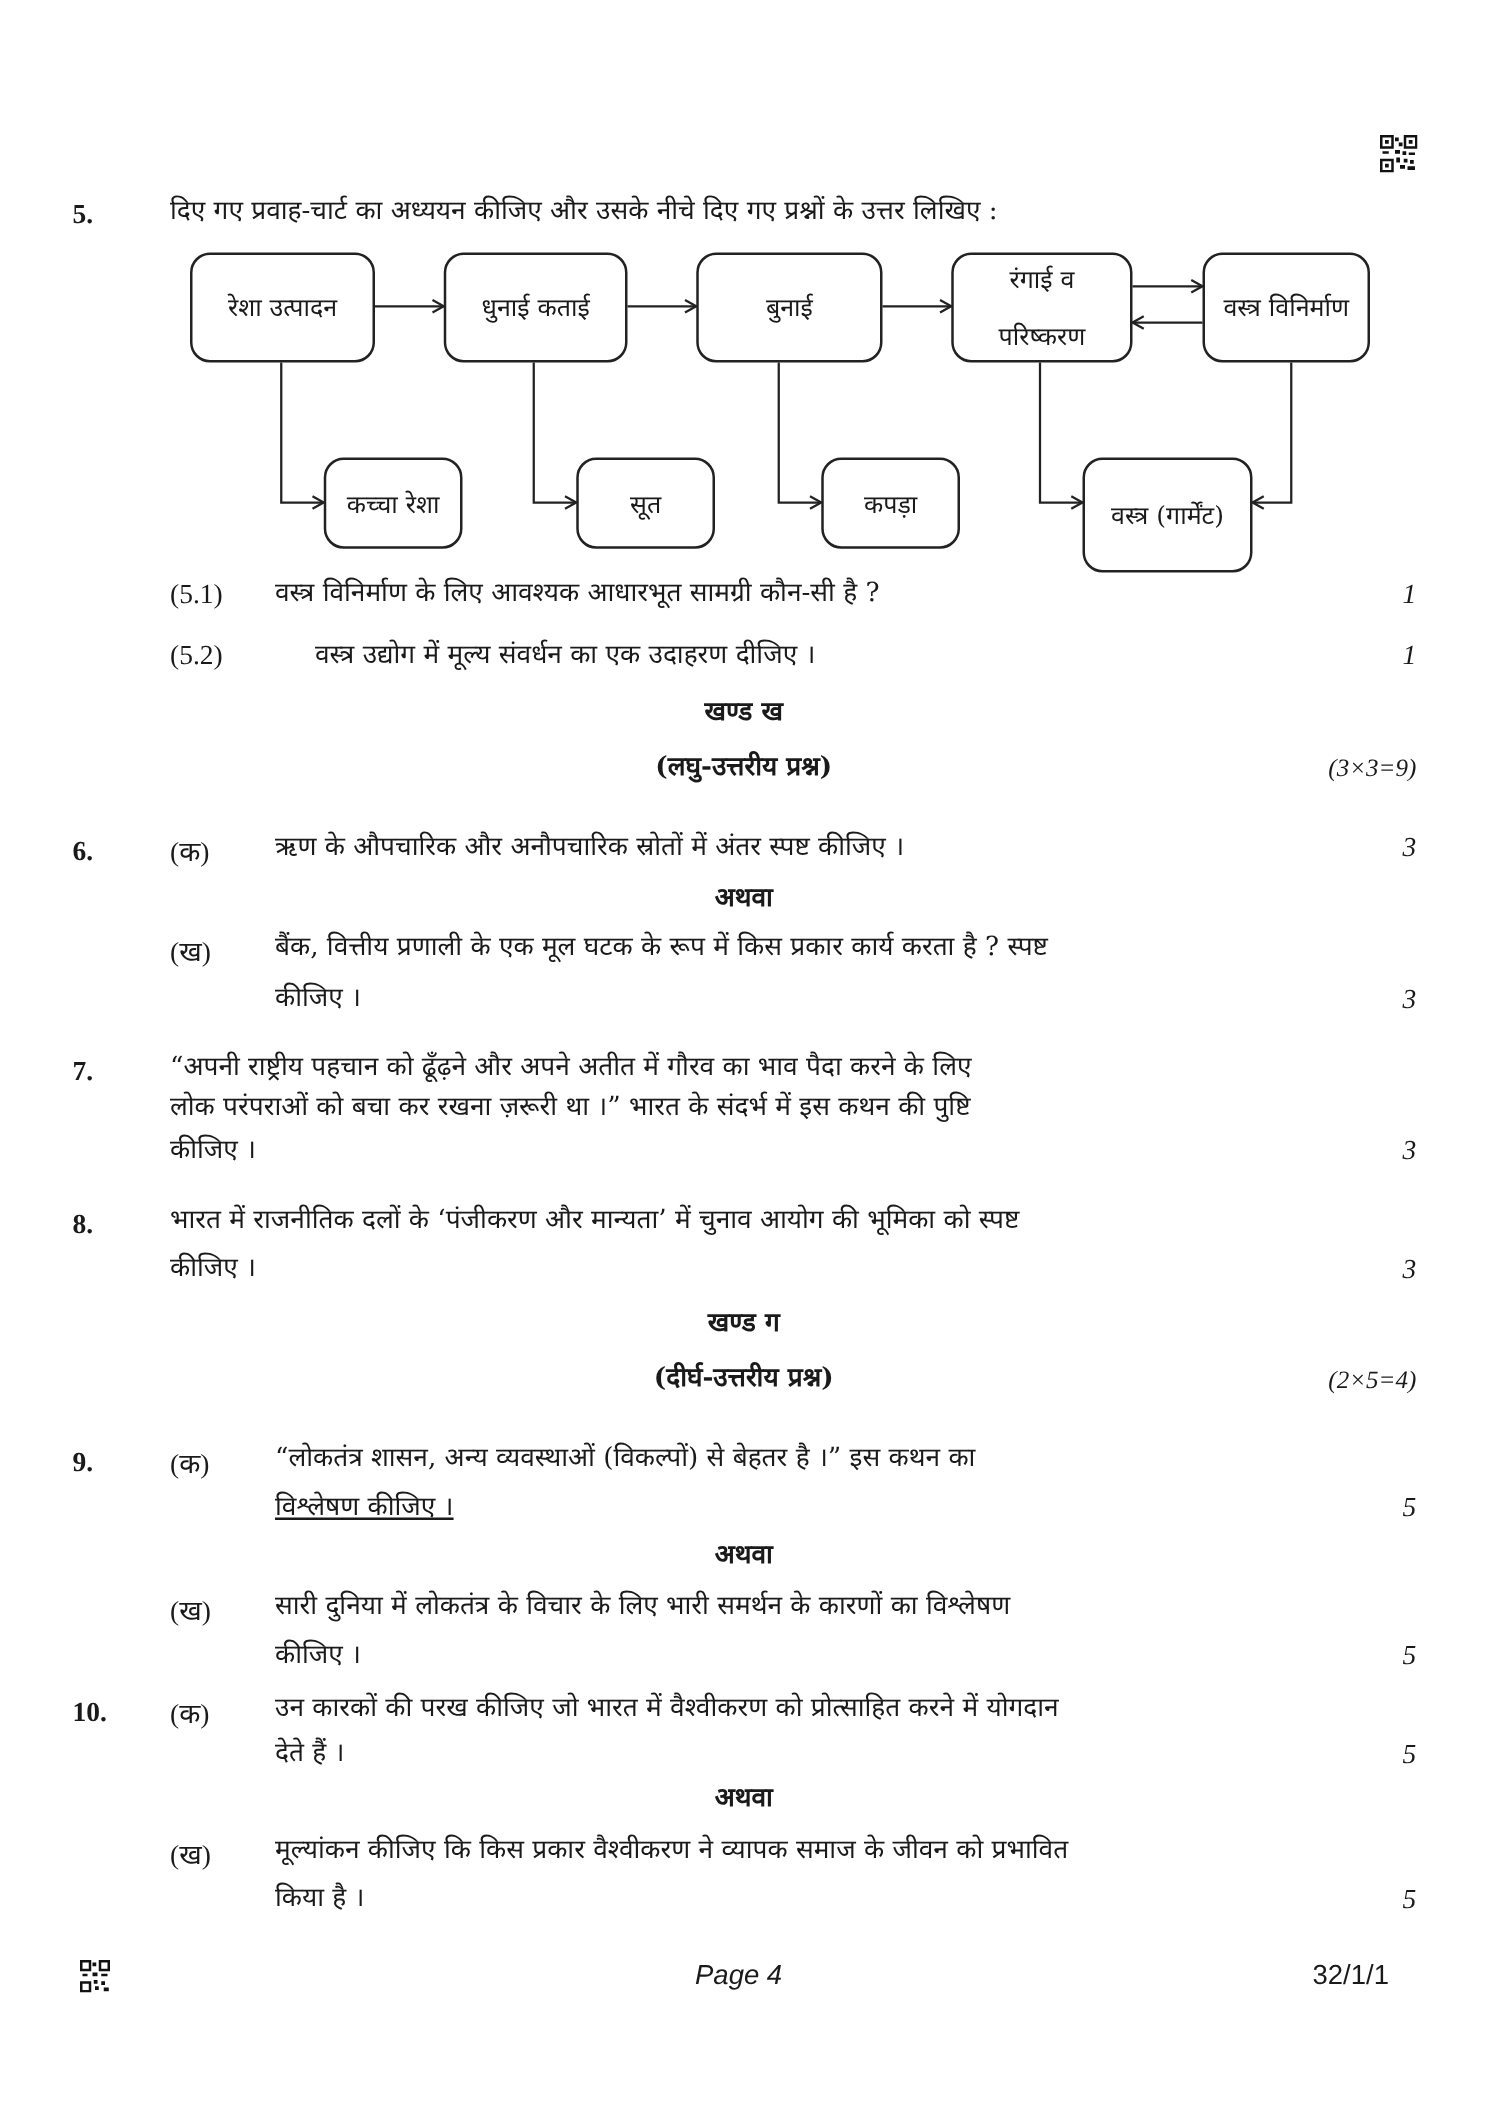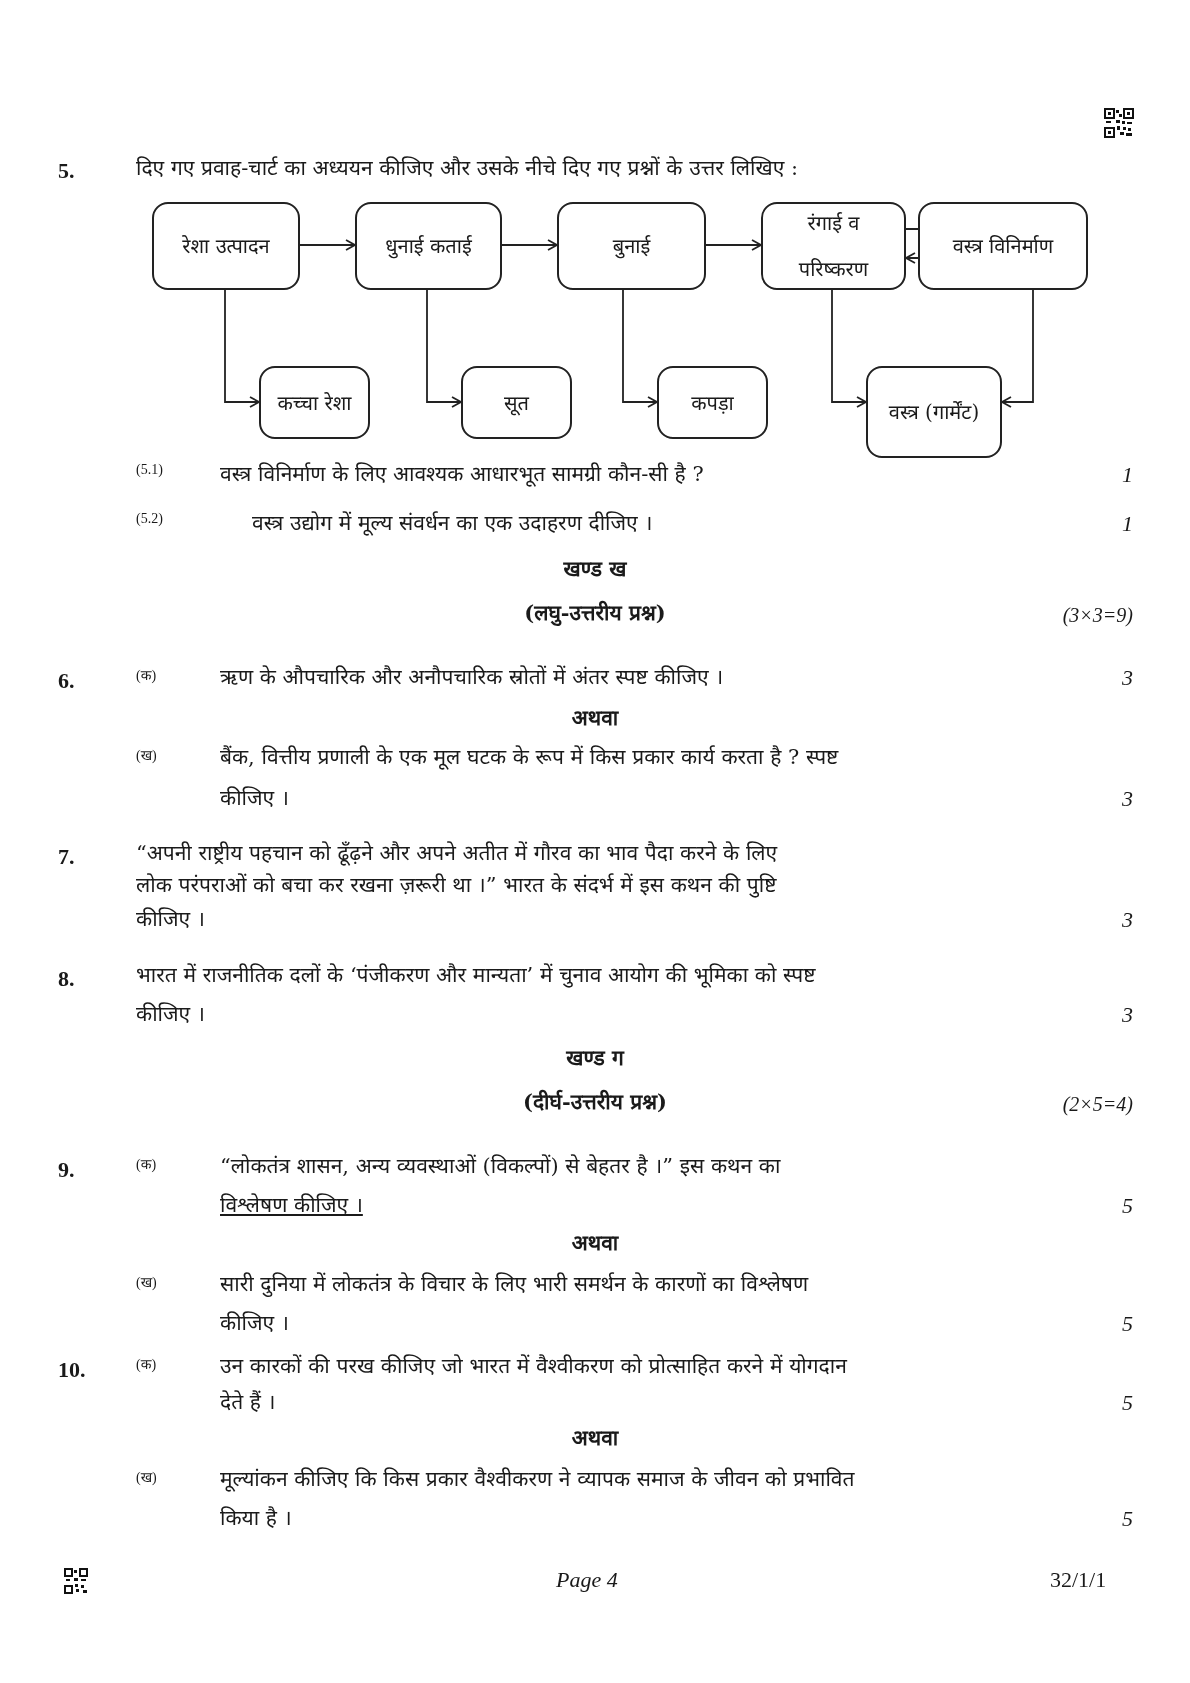--- a/index.html
+++ b/index.html
@@ -4,30 +4,30 @@
 <style>
   html, body { margin: 0; padding: 0; background: #ffffff; }
   body {
     width: 1190px; height: 1683px; position: relative; overflow: hidden;
     font-family: "DejaVu Serif", "Liberation Serif", serif;
     color: #1a1a1a;
   }
   .abs { position: absolute; }
   .qnum { font-family: "Liberation Serif", serif; font-weight: bold; font-size: 22px; }
   .txt { font-size: 21px; line-height: 36px; }
-  .sub { font-family: "Liberation Serif", serif; font-size: 14px; }
+  .sub { font-family: "Liberation Serif", serif; font-size: 22px; }
   .marks { font-family: "Liberation Serif", serif; font-style: italic; font-size: 22px; text-align: right; width: 40px; }
   .center-h { font-weight: bold; font-size: 21px; text-align: center; width: 400px; }
   .formula { font-family: "Liberation Serif", serif; font-style: italic; font-size: 20px; text-align: right; width: 160px; }
   .box {
     position: absolute; border: 2px solid #222; border-radius: 16px; background: #fff;
     display: flex; align-items: center; justify-content: center; text-align: center;
     font-size: 20px; line-height: 30px; box-sizing: border-box;
   }
-  .footer { font-family: Liberation Serif, serif; font-size: 22px; }
+  .footer { font-family: Liberation Sans, sans-serif; font-size: 22px; }
   .qr { position: absolute; }
 </style>
 </head>
 <body>
 
 <svg class="qr" style="left:1104px;top:108px;" width="30" height="30" viewBox="0 0 30 30">
   <rect x="0" y="0" width="30" height="30" fill="#fff"></rect>
   <rect x="1" y="1" width="9" height="9" fill="none" stroke="#111" stroke-width="2"></rect>
     <rect x="4" y="4" width="3" height="3" fill="#111"></rect>
   <rect x="20" y="1" width="9" height="9" fill="none" stroke="#111" stroke-width="2"></rect>
@@ -74,21 +74,21 @@
     </g>
   </svg>
 
   <div class="box" style="left:152px;top:202px;width:148px;height:88px;">रेशा उत्पादन</div>
   <div class="box" style="left:355px;top:202px;width:147px;height:88px;">धुनाई कताई</div>
   <div class="box" style="left:557px;top:202px;width:149px;height:88px;">बुनाई</div>
   <div class="box" style="left:761px;top:202px;width:145px;height:88px;flex-direction:column;gap:16px;">
     <span>रंगाई व</span>
     <span>परिष्करण</span>
   </div>
-  <div class="box" style="left:918px;top:202px;width:170px;height:88px;">वस्त्र विनिर्माण</div>
+  <div class="box" style="left:962px;top:202px;width:134px;height:88px;">वस्त्र विनिर्माण</div>
 
   <div class="box" style="left:259px;top:366px;width:111px;height:73px;">कच्चा रेशा</div>
   <div class="box" style="left:461px;top:366px;width:111px;height:73px;">सूत</div>
   <div class="box" style="left:657px;top:366px;width:111px;height:73px;">कपड़ा</div>
   <div class="box" style="left:866px;top:366px;width:136px;height:92px;">वस्त्र (गार्मेंट)</div>
 </div>
 
 <div class="abs sub" style="left:136px;top:462px;">(5.1)</div>
 <div class="abs txt" style="left:220px;top:456px;">वस्त्र विनिर्माण के लिए आवश्यक आधारभूत सामग्री कौन-सी है ?</div>
 <div class="abs marks" style="left:1093px;top:462px;">1</div>

